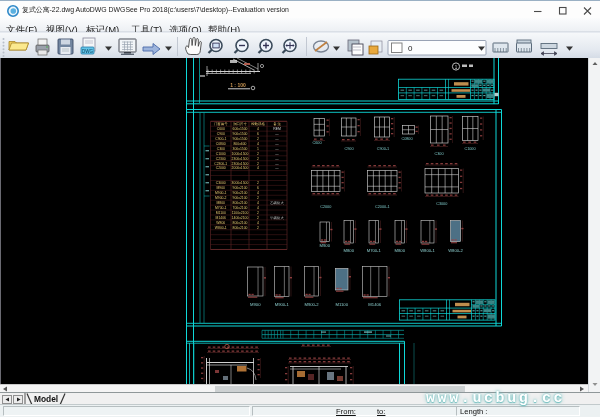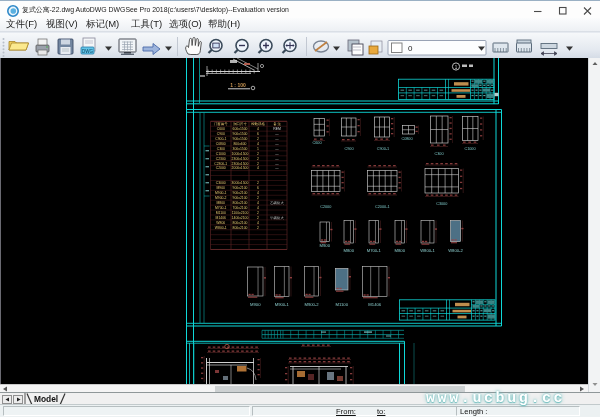--- a/index.html
+++ b/index.html
@@ -1,19 +1,19 @@
 <!DOCTYPE html>
 <html><head><meta charset="utf-8"><style>
 *{margin:0;padding:0;box-sizing:border-box;}
 html,body{width:600px;height:417px;overflow:hidden;}
 body{position:relative;font-family:"Liberation Sans",sans-serif;background:#fff;}
 .titlebar{position:absolute;left:0;top:0;width:600px;height:18px;background:#fdfdfd;border-top:1px solid #9ab0c4;}
 .title-text{position:absolute;left:22px;top:4px;font-size:6.9px;color:#1a1a1a;}
 .menubar{position:absolute;left:0;top:18px;width:600px;height:14px;background:linear-gradient(#fbfcfd,#edf0f4);border-bottom:1px solid #dadfe6;}
-.menubar span{position:absolute;top:0;font-size:9.5px;color:#222;}
+.menubar span{position:absolute;top:6px;font-size:9.5px;color:#222;}
 .toolbar{position:absolute;left:0;top:32px;width:600px;height:26px;background:linear-gradient(#f6f8fa,#e3e8ef 70%,#d5dce6);border-top:1px solid #e6eaf0;}
 .canvas{position:absolute;left:0;top:58px;width:588px;height:326px;background:#000;border-left:1px solid #6a6a72;}
 .vscroll{position:absolute;left:588px;top:58px;width:12px;height:334px;background:#f2f3f4;border-left:1px solid #d4d8db;}
 .hscroll{position:absolute;left:0;top:384px;width:588px;height:8px;background:#f4f4f4;border-top:1px solid #c9c9c9;}
 .hthumb{position:absolute;left:215px;top:1px;width:250px;height:7px;background:#cdd1d2;}
 .tabbar{position:absolute;left:0;top:392px;width:600px;height:12px;background:#f0f0f0;border-top:1px solid #8f9799;}
 .tbtn{position:absolute;top:2px;width:10px;height:9px;background:#ececec;border:1px solid #909090;}
 .modeltab{position:absolute;left:26px;top:0px;font-size:8.4px;font-weight:bold;color:#111;}
 .statusbar{position:absolute;left:0;top:404px;width:600px;height:13px;background:#ecf1f2;border-top:1px solid #c2cacc;}
 .panel{position:absolute;top:1px;height:10px;border:1px solid #b6bec0;border-bottom-color:#fff;border-right-color:#fff;background:#eef3f4;font-size:7.6px;color:#111;}

